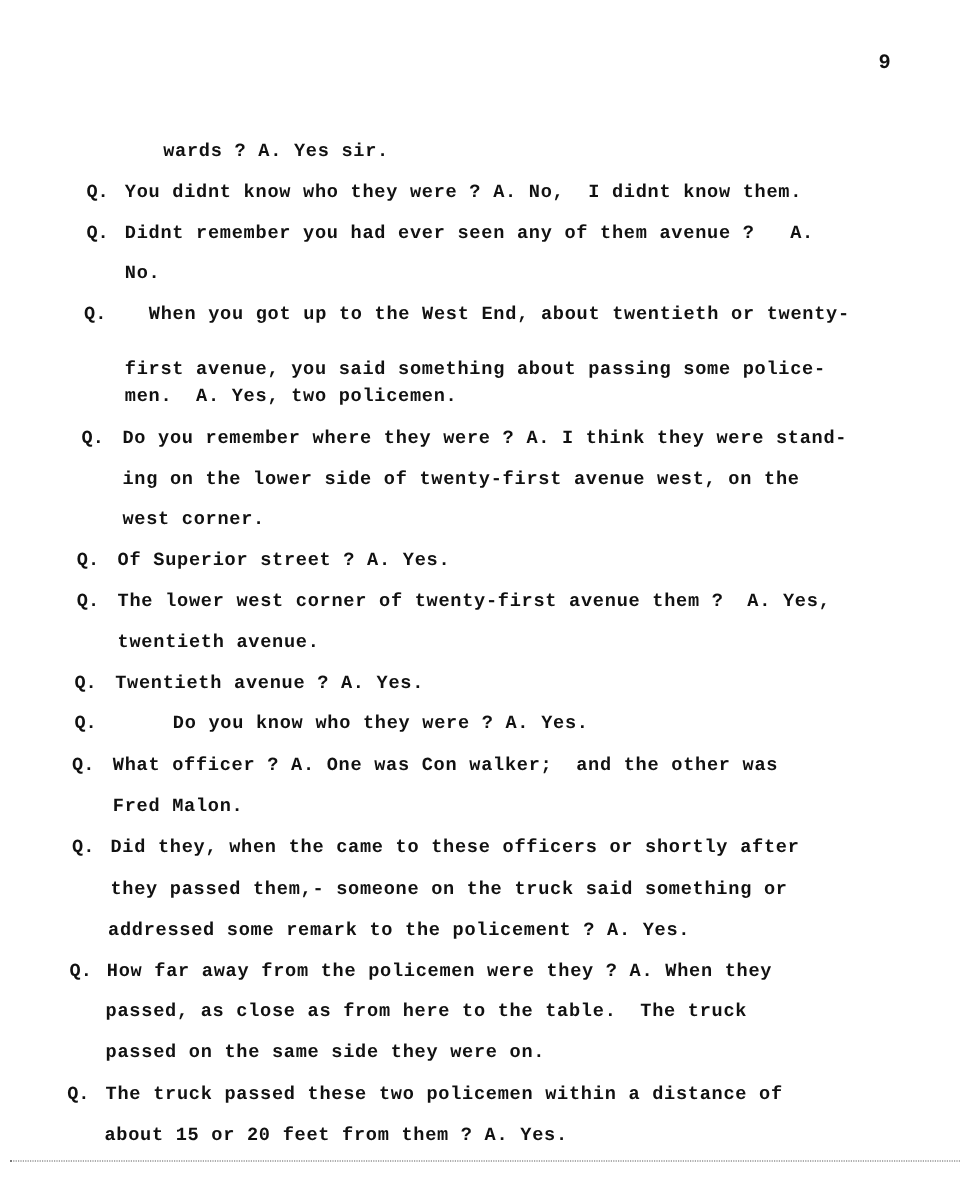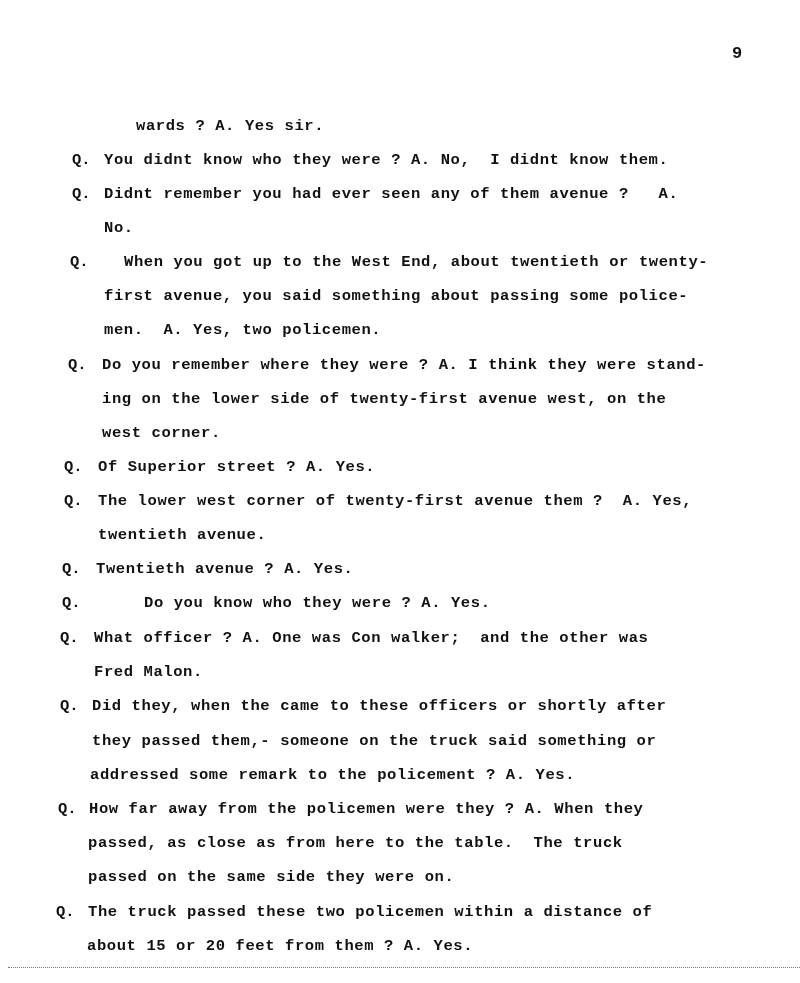--- a/index.html
+++ b/index.html
@@ -52,21 +52,21 @@
   <div class="page-number">9</div>
   <div id="transcript">
       <span class="line" style="left: 104px; top: 116px; margin-left: 32px;">wards ? A. Yes sir.</span>
       <span class="q-label" style="left: 72px; top: 150px;">Q.</span>
       <span class="line" style="left: 104px; top: 150px;">You didnt know who they were ? A. No,  I didnt know them.</span>
       <span class="q-label" style="left: 72px; top: 184px;">Q.</span>
       <span class="line" style="left: 104px; top: 184px;">Didnt remember you had ever seen any of them avenue ?   A.</span>
       <span class="line" style="left: 104px; top: 218px;">No.</span>
       <span class="q-label" style="left: 70px; top: 252px;">Q.</span>
       <span class="line" style="left: 96px; top: 252px; margin-left: 28px;">When you got up to the West End, about twentieth or twenty-</span>
-      <span class="line" style="left: 104px; top: 286px;">first avenue, you said something about passing some police-</span>
+      <span class="line" style="left: 104px; top: 298px;">first avenue, you said something about passing some police-</span>
       <span class="line" style="left: 104px; top: 320px;">men.  A. Yes, two policemen.</span>
       <span class="q-label" style="left: 68px; top: 355px;">Q.</span>
       <span class="line" style="left: 102px; top: 355px;">Do you remember where they were ? A. I think they were stand-</span>
       <span class="line" style="left: 102px; top: 389px;">ing on the lower side of twenty-first avenue west, on the</span>
       <span class="line" style="left: 102px; top: 423px; text-align: right;">west corner.</span>
       <span class="q-label" style="left: 64px; top: 457px;">Q.</span>
       <span class="line" style="left: 98px; top: 457px;">Of Superior street ? A. Yes.</span>
       <span class="q-label" style="left: 64px; top: 491px;">Q.</span>
       <span class="line" style="left: 98px; top: 491px;">The lower west corner of twenty-first avenue them ?  A. Yes,</span>
       <span class="line" style="left: 98px; top: 525px;">twentieth avenue.</span>

